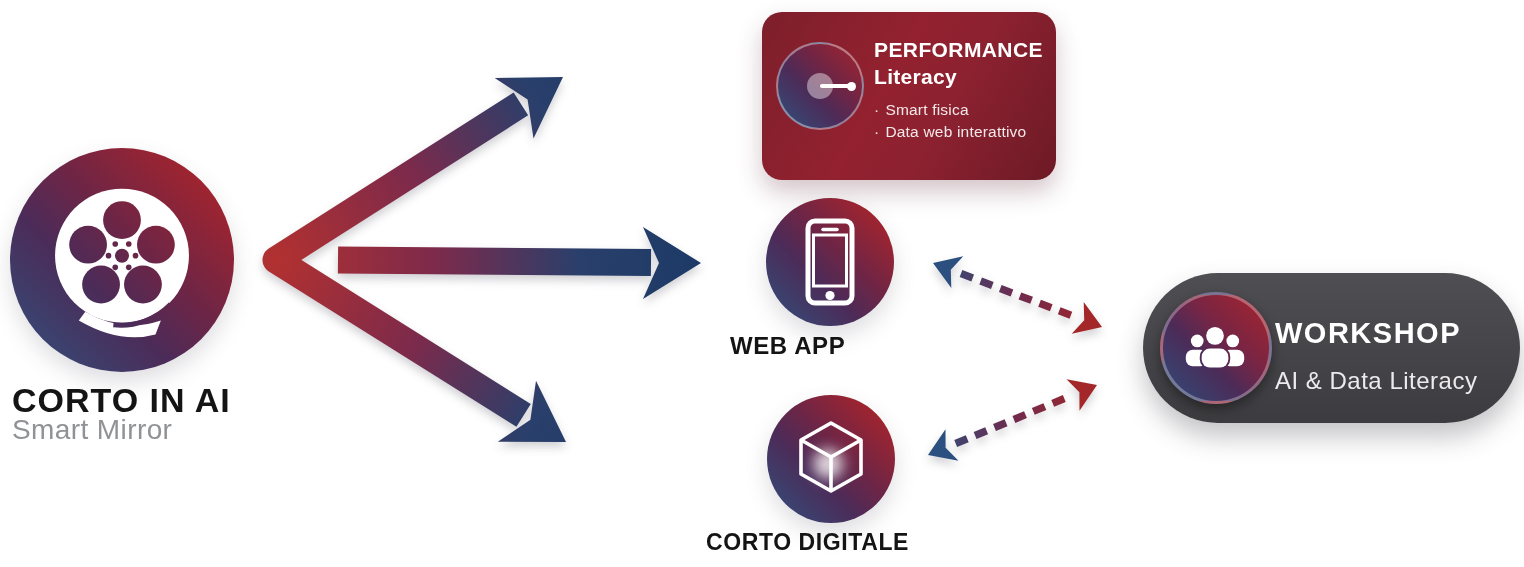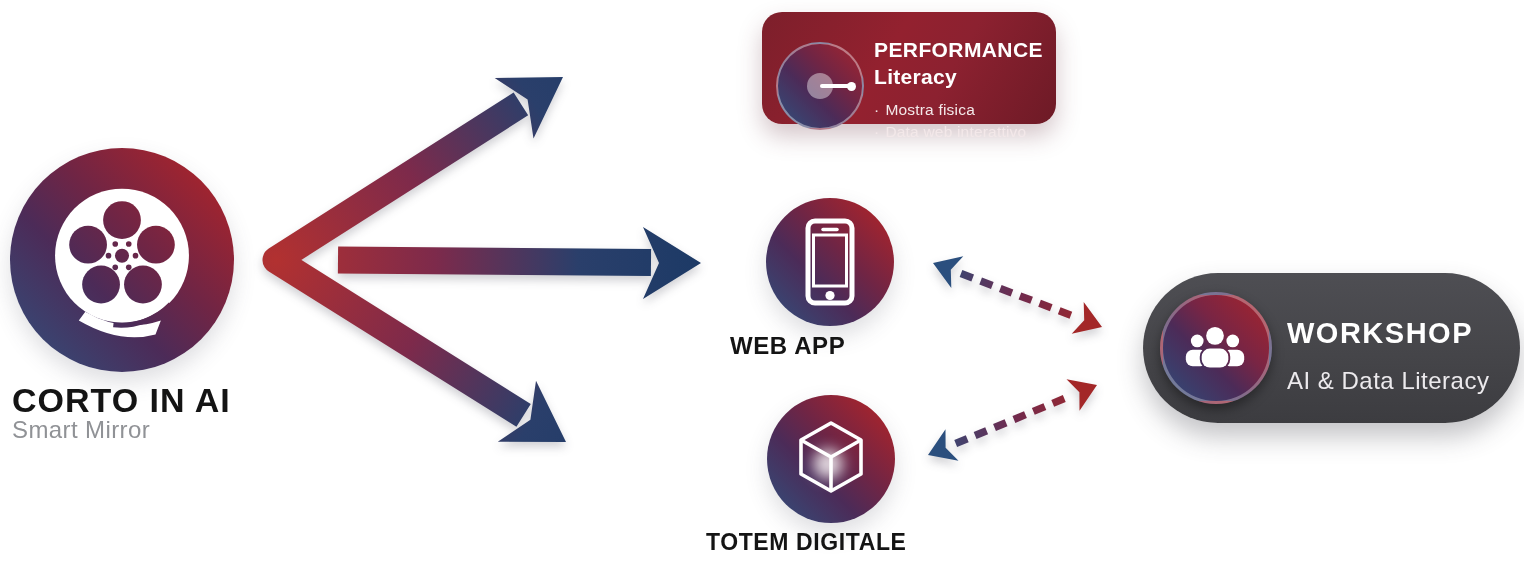--- a/index.html
+++ b/index.html
@@ -14,21 +14,21 @@
     background:linear-gradient(45deg,#30517e 0%,#4c2b58 38%,#6f2545 58%,#9e2430 85%,#a5282f 100%);
     box-shadow:0 10px 22px rgba(70,70,90,.18);
   }
   .node-label{
     position:absolute;color:#141414;font-weight:bold;
     letter-spacing:.6px;line-height:30px;
   }
   .node-sub{font-weight:normal;color:#909296;letter-spacing:.4px;}
   
   .perf-card{
-    position:absolute;left:762px;top:12px;width:294px;height:112px;border-radius:20px;
+    position:absolute;left:762px;top:12px;width:294px;height:168px;border-radius:20px;
     background:linear-gradient(120deg,#7d1f2b 0%,#93212f 42%,#8c2130 62%,#6d1a26 100%);
     box-shadow:0 12px 24px rgba(100,45,60,.28);
   }
   .disc-icon{
     position:absolute;left:14px;top:30px;width:88px;height:88px;border-radius:50%;
     background:linear-gradient(45deg,#30517e 0%,#4c2b58 40%,#6f2545 62%,#9e2430 95%);
     border:2px solid rgba(255,255,255,.4);box-sizing:border-box;
   }
   .disc-hub{position:absolute;left:29px;top:29px;width:26px;height:26px;border-radius:50%;background:rgba(255,255,255,.42);}
   .disc-needle{position:absolute;left:42px;top:40px;width:32px;height:4px;border-radius:2px;background:#fff;}
@@ -43,21 +43,21 @@
     position:absolute;left:1143px;top:273px;width:377px;height:150px;border-radius:80px;
     background:linear-gradient(180deg,#4e4e53 0%,#454549 55%,#3c3c40 100%);
     box-shadow:0 14px 26px rgba(60,60,70,.30);
   }
   .workshop-circle{
     position:absolute;left:17px;top:19px;width:112px;height:112px;border-radius:50%;
     background:linear-gradient(45deg,#2e4d7b 0%,#4c2b58 40%,#792544 62%,#9e2430 92%);
     border:3px solid rgba(255,255,255,.30);box-sizing:border-box;
     box-shadow:0 5px 12px rgba(0,0,0,.40);
   }
-  .workshop-text{position:absolute;left:144px;top:44px;color:#ffffff;}
+  .workshop-text{position:absolute;left:132px;top:44px;color:#ffffff;}
   .workshop-title{font-size:29px;font-weight:bold;letter-spacing:1.5px;line-height:33px;}
   .workshop-sub{font-size:24px;font-weight:normal;color:#eceaed;letter-spacing:.5px;line-height:29px;margin-top:16px;}
   svg{display:block;}
   .soft-shadow{filter:drop-shadow(0 5px 5px rgba(40,40,60,.22));}
 </style>
 </head>
 <body>
 
 <div class="canvas">
 
@@ -83,21 +83,21 @@
           </mask>
         </defs>
         <g fill="#ffffff" mask="url(#reelm)">
           <circle cx="100" cy="96" r="62"></circle>
           <path d="M66,148 Q100,168 136,156 L131,169 Q98,178 60,156 Z"></path>
         </g>
       </svg>
     </div>
     <div class="node-label" style="left:12px;top:385px;width:220px;">
       <div style="font-size:34px;letter-spacing:1px;">CORTO IN AI</div>
-      <div class="node-sub" style="font-size:24px;">Smart Mirror</div>
+      <div class="node-sub" style="font-size:28px;">Smart Mirror</div>
     </div>
   </div>
 
   <div class="abs" style="left:258px;top:66px;">
     <svg class="soft-shadow" width="450" height="390" viewBox="0 0 450 390">
       <defs>
         <radialGradient id="tg" gradientUnits="userSpaceOnUse" cx="18" cy="194" r="420">
           <stop offset="0" stop-color="#b23130"></stop>
           <stop offset="0.38" stop-color="#7d2a4b"></stop>
           <stop offset="0.72" stop-color="#2a3f6b"></stop>
@@ -115,21 +115,21 @@
   <div class="perf-card">
     <div class="disc-icon">
       <div class="disc-hub"></div>
       <div class="disc-needle"></div>
       <div class="disc-tip"></div>
     </div>
     <div class="perf-text">
       <div class="perf-title">PERFORMANCE</div>
       <div class="perf-sub">Literacy</div>
       <div class="perf-bullets">
-        <div><span class="bullet-dot">·</span><span>Mostra fisica</span></div>
+        <div><span class="bullet-dot">·</span><span>Smart fisica</span></div>
         <div><span class="bullet-dot">·</span><span>Data web interattivo</span></div>
       </div>
     </div>
   </div>
 
   <div class="abs" style="left:0;top:0;">
     <div class="grad-badge" style="left:766px;top:198px;width:128px;height:128px;">
       <svg style="position:absolute;left:39px;top:20px;" width="50" height="88" viewBox="0 0 50 88">
         <rect x="3" y="3" width="44" height="82" rx="7" fill="none" stroke="#fff" stroke-width="5"></rect>
         <line x1="18" y1="11.5" x2="32" y2="11.5" stroke="#fff" stroke-width="3.5" stroke-linecap="round"></line>
@@ -146,21 +146,21 @@
         <defs>
             <filter id="gb" x="-80%" y="-80%" width="260%" height="260%">
               <feGaussianBlur stdDeviation="7"></feGaussianBlur>
             </filter>
           </defs>
         <circle cx="43" cy="51" r="15" fill="#ffffff" opacity="0.8" filter="url(#gb)"></circle>
         <polygon points="46,10 76,27 76,61 46,78 16,61 16,27" fill="none" stroke="#fff" stroke-width="3.6" stroke-linejoin="round"></polygon>
         <path d="M16,27 L46,44 L76,27 M46,44 L46,78" fill="none" stroke="#fff" stroke-width="3.6" stroke-linejoin="round"></path>
       </svg>
     </div>
-    <div class="node-label" style="left:706px;top:527px;width:260px;font-size:23px;">TOTEM DIGITALE</div>
+    <div class="node-label" style="left:706px;top:527px;width:260px;font-size:23px;">CORTO DIGITALE</div>
   </div>
 
   <div class="abs" style="left:915px;top:245px;">
     <svg class="soft-shadow" width="200" height="95" viewBox="0 0 200 95">
       <defs>
         <linearGradient id="d1" gradientUnits="userSpaceOnUse" x1="18" y1="18" x2="187" y2="82">
           <stop offset="0" stop-color="#2b4f7e"></stop>
             <stop offset="0.5" stop-color="#6f2a4e"></stop>
             <stop offset="1" stop-color="#a32728"></stop>
         </linearGradient>

